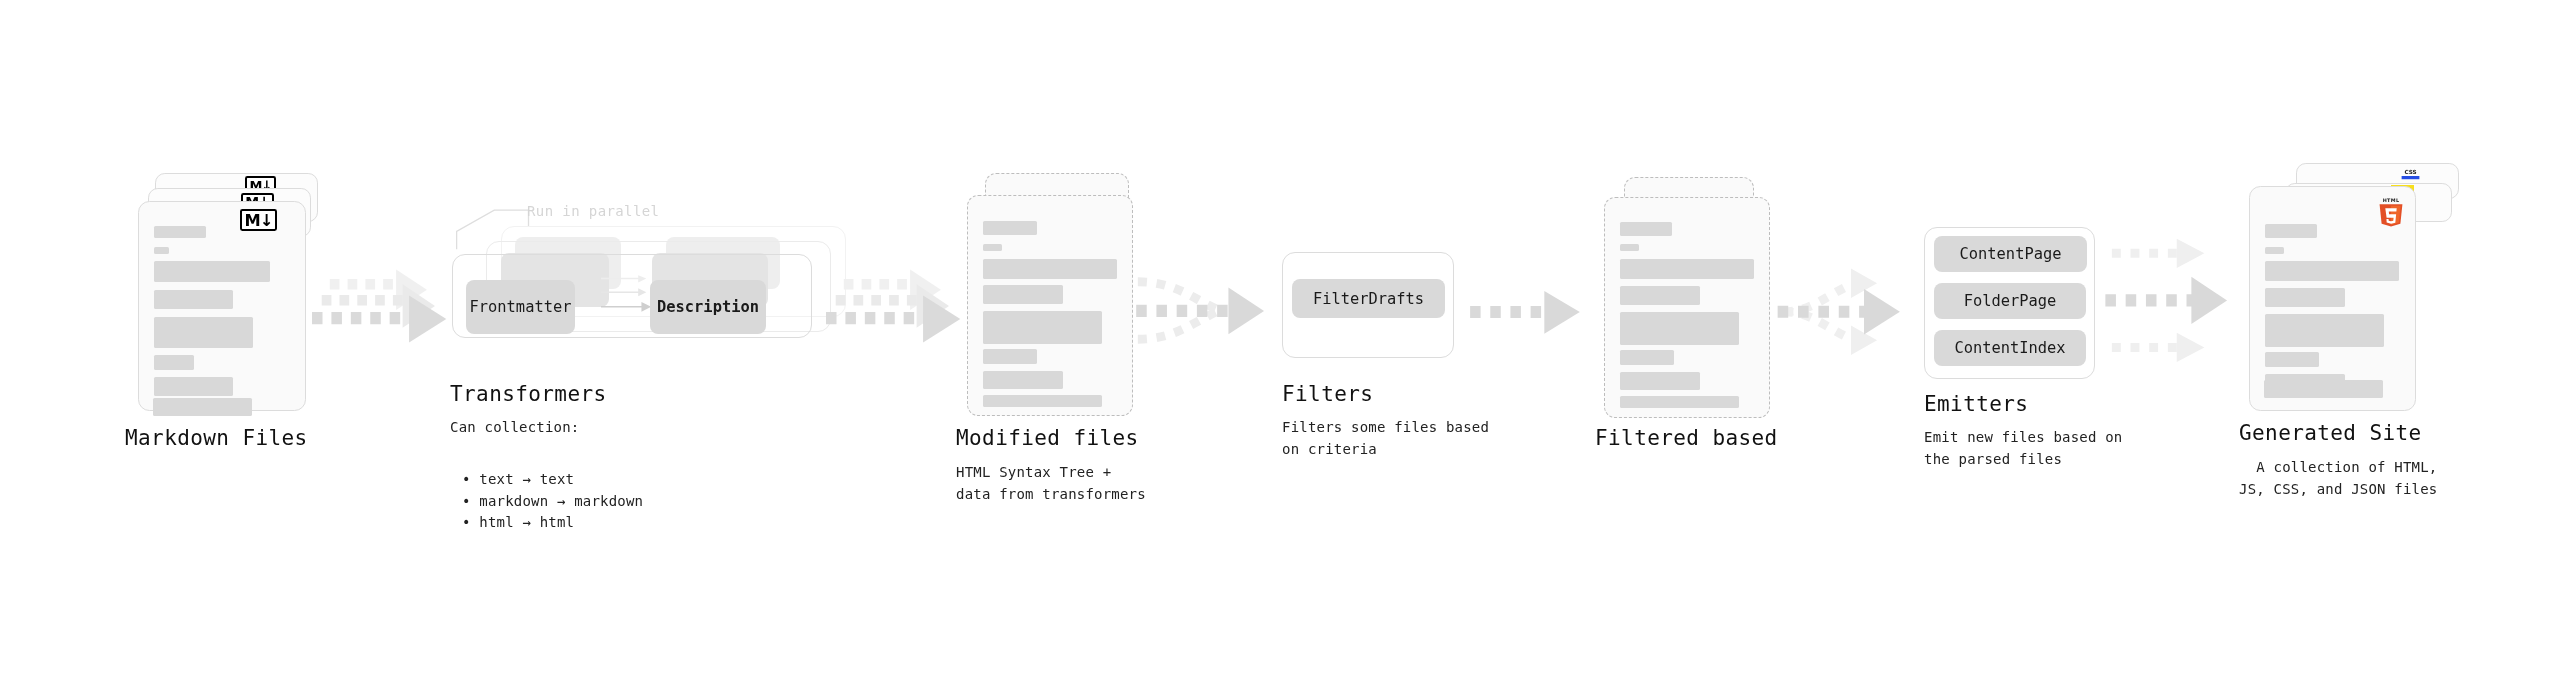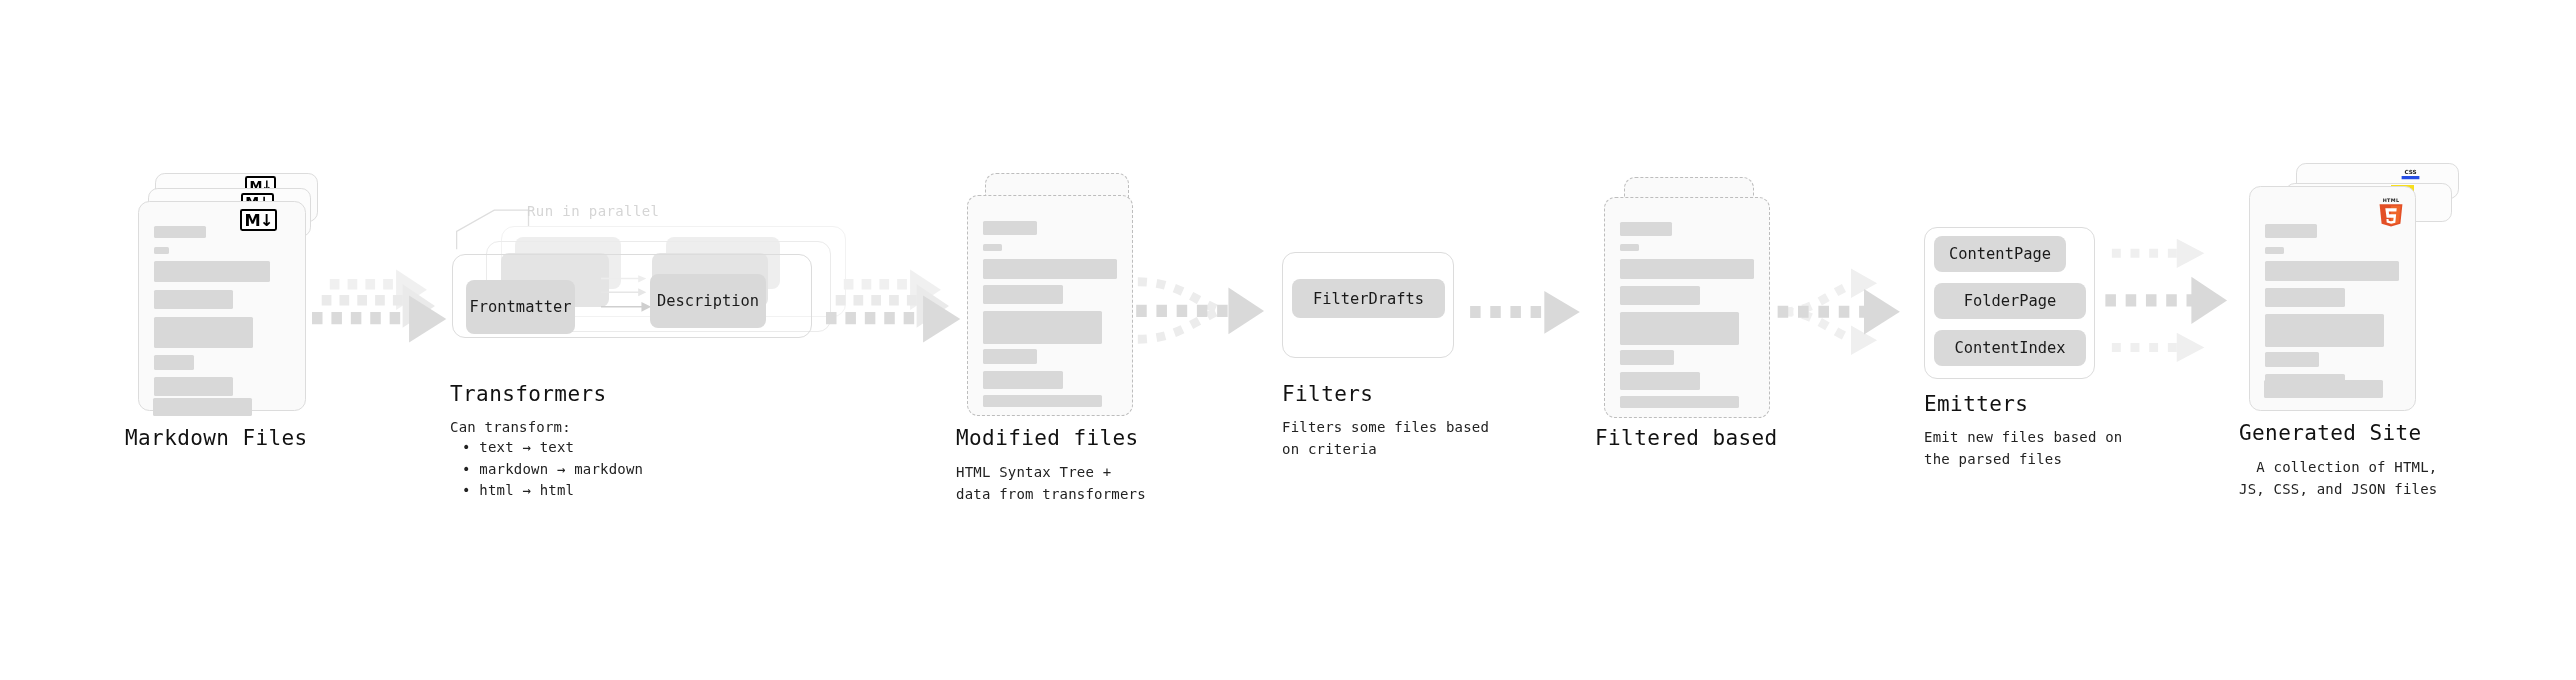--- a/index.html
+++ b/index.html
@@ -87,20 +87,21 @@
     white-space:nowrap;
     letter-spacing:0.4px;
   }
   .bullets{
     position:absolute;
     font-size:14px;
     line-height:1.62;
     color:#222;
     white-space:pre;
     letter-spacing:0.2px;
+    margin-top:32px;
   }
   svg{display:block;overflow:visible;}
 </style>
 </head>
 <body>
 
 <div class="stage">
 
   <div class="node">
 
@@ -168,24 +169,24 @@
         <line x1="0" y1="21" x2="48" y2="21"></line>
       </g>
       <polygon points="46,16 56,21 46,26" fill="#e6e6e6"></polygon>
       <g fill="none" stroke="#cfcfcf" stroke-width="2">
         <line x1="0" y1="39" x2="52" y2="39"></line>
       </g>
       <polygon points="50,33 62,39 50,45" fill="#cfcfcf"></polygon>
     </svg>
 
     <div class="chip" style="left:466px;top:280px;width:109px;height:54px;text-align:right;">Frontmatter</div>
-    <div class="chip" style="left:650px;top:274px;width:116px;height:54px;">Description</div>
+    <div class="chip" style="left:650px;top:280px;width:116px;height:54px;font-weight:bold;">Description</div>
 
     <div class="title" style="left:450px;top:382px;">Transformers</div>
-    <div class="subtitle" style="left:450px;top:417px;">Can transform:</div>
+    <div class="subtitle" style="left:450px;top:417px;">Can collection:</div>
     <div class="bullets" style="left:462px;top:436px;">• text → text</div>
     <div class="bullets" style="left:462px;top:458px;">• markdown → markdown</div>
     <div class="bullets" style="left:462px;top:479px;">• html → html</div>
   </div>
 
   <div class="node" style="left:821px;top:268px;">
     <svg width="154" height="89" viewBox="0 0 190 110">
       <g stroke="#f0f0f0" stroke-width="13" stroke-dasharray="12 10" fill="none">
         <line x1="28" y1="20" x2="118" y2="20"></line>
       </g>
@@ -263,21 +264,21 @@
       <polygon points="92,8 124,26 92,44" fill="#efefef"></polygon>
       <path d="M10,61 C44,61 62,82 96,96" fill="none" stroke="#efefef" stroke-width="11" stroke-dasharray="11 12"></path>
       <polygon points="92,78 124,96 92,114" fill="#efefef"></polygon>
       <line x1="2" y1="61" x2="110" y2="61" stroke="#d9d9d9" stroke-width="15" stroke-dasharray="13 12"></line>
       <polygon points="108,33 152,61 108,89" fill="#d9d9d9"></polygon>
     </svg>
   </div>
 
   <div class="node">
     <div class="panel" style="left:1924px;top:227px;width:171px;height:152px;"></div>
-    <div class="chip" style="left:1934px;top:236px;width:132px;height:36px;">ContentPage</div>
+    <div class="chip" style="left:1934px;top:236px;width:153px;height:36px;">ContentPage</div>
     <div class="chip" style="left:1934px;top:283px;width:152px;height:36px;">FolderPage</div>
     <div class="chip" style="left:1934px;top:330px;width:152px;height:36px;">ContentIndex</div>
     <div class="title" style="left:1924px;top:392px;">Emitters</div>
     <div class="subtitle" style="left:1924px;top:427px;">Emit new files based on
 the parsed files</div>
   </div>
 
   <div class="node" style="left:2105px;top:229px;">
     <svg width="163" height="146" viewBox="0 0 200 180">
       <line x1="8" y1="30" x2="92" y2="30" stroke="#efefef" stroke-width="11" stroke-dasharray="11 12"></line>

